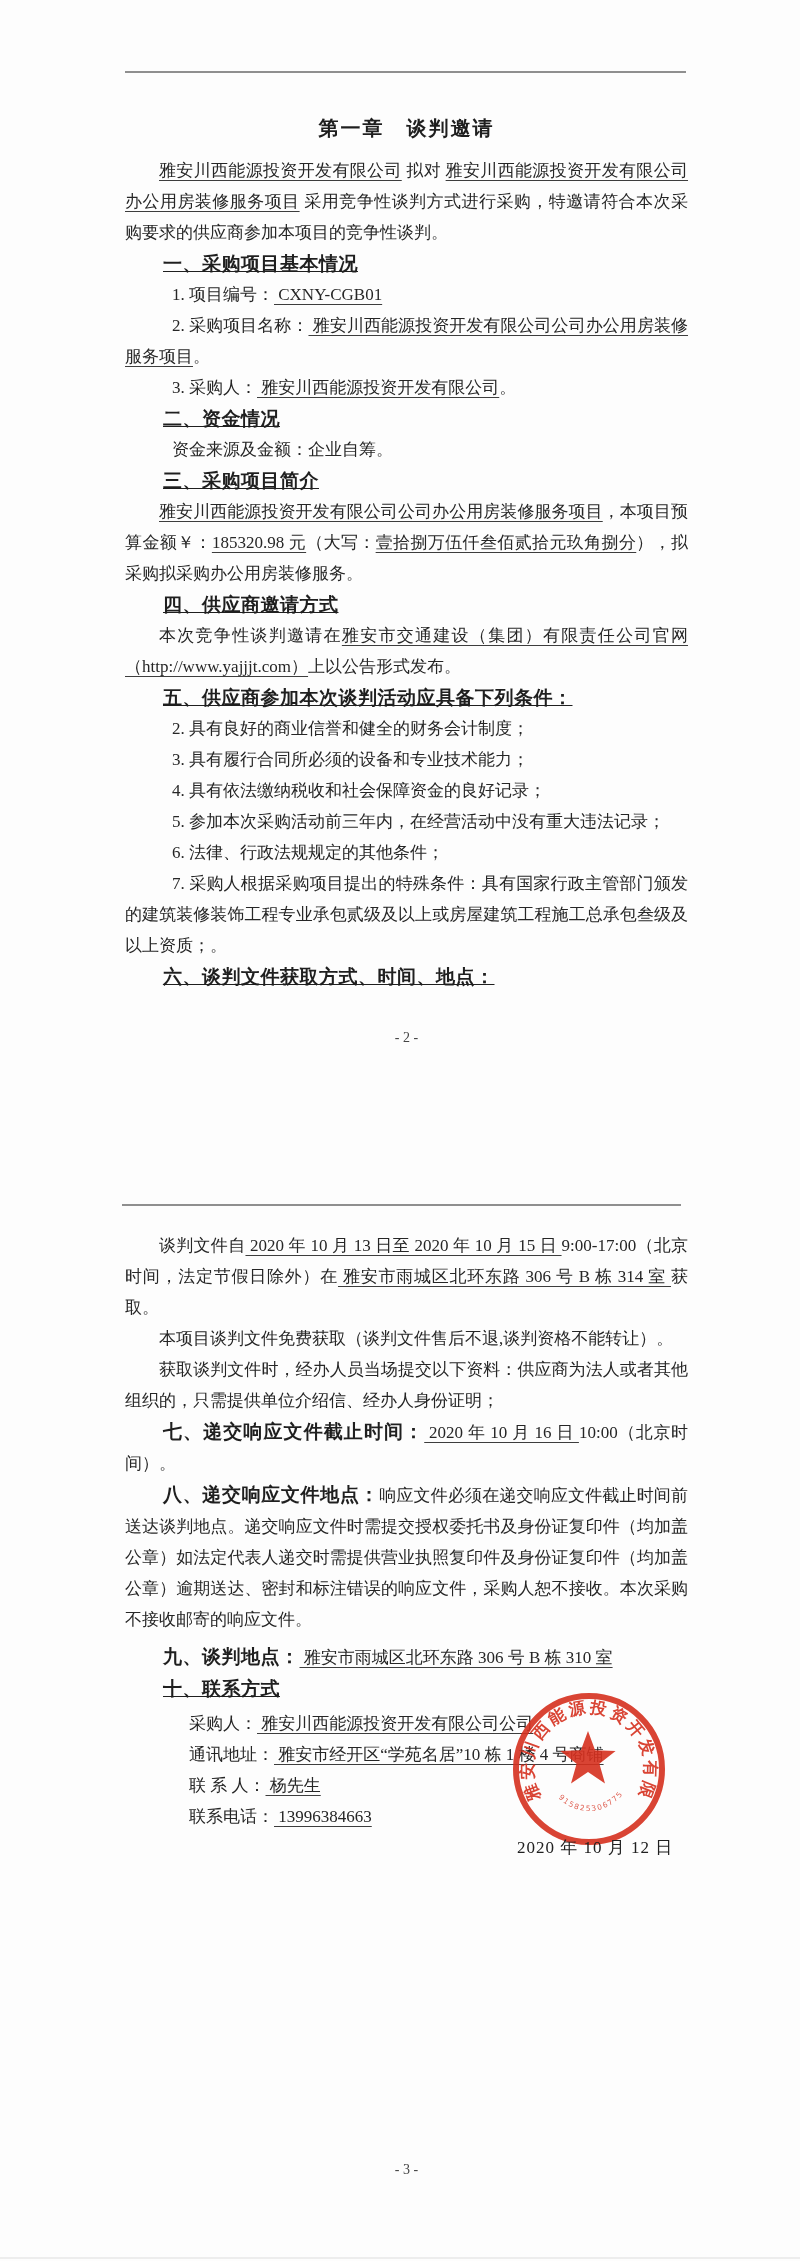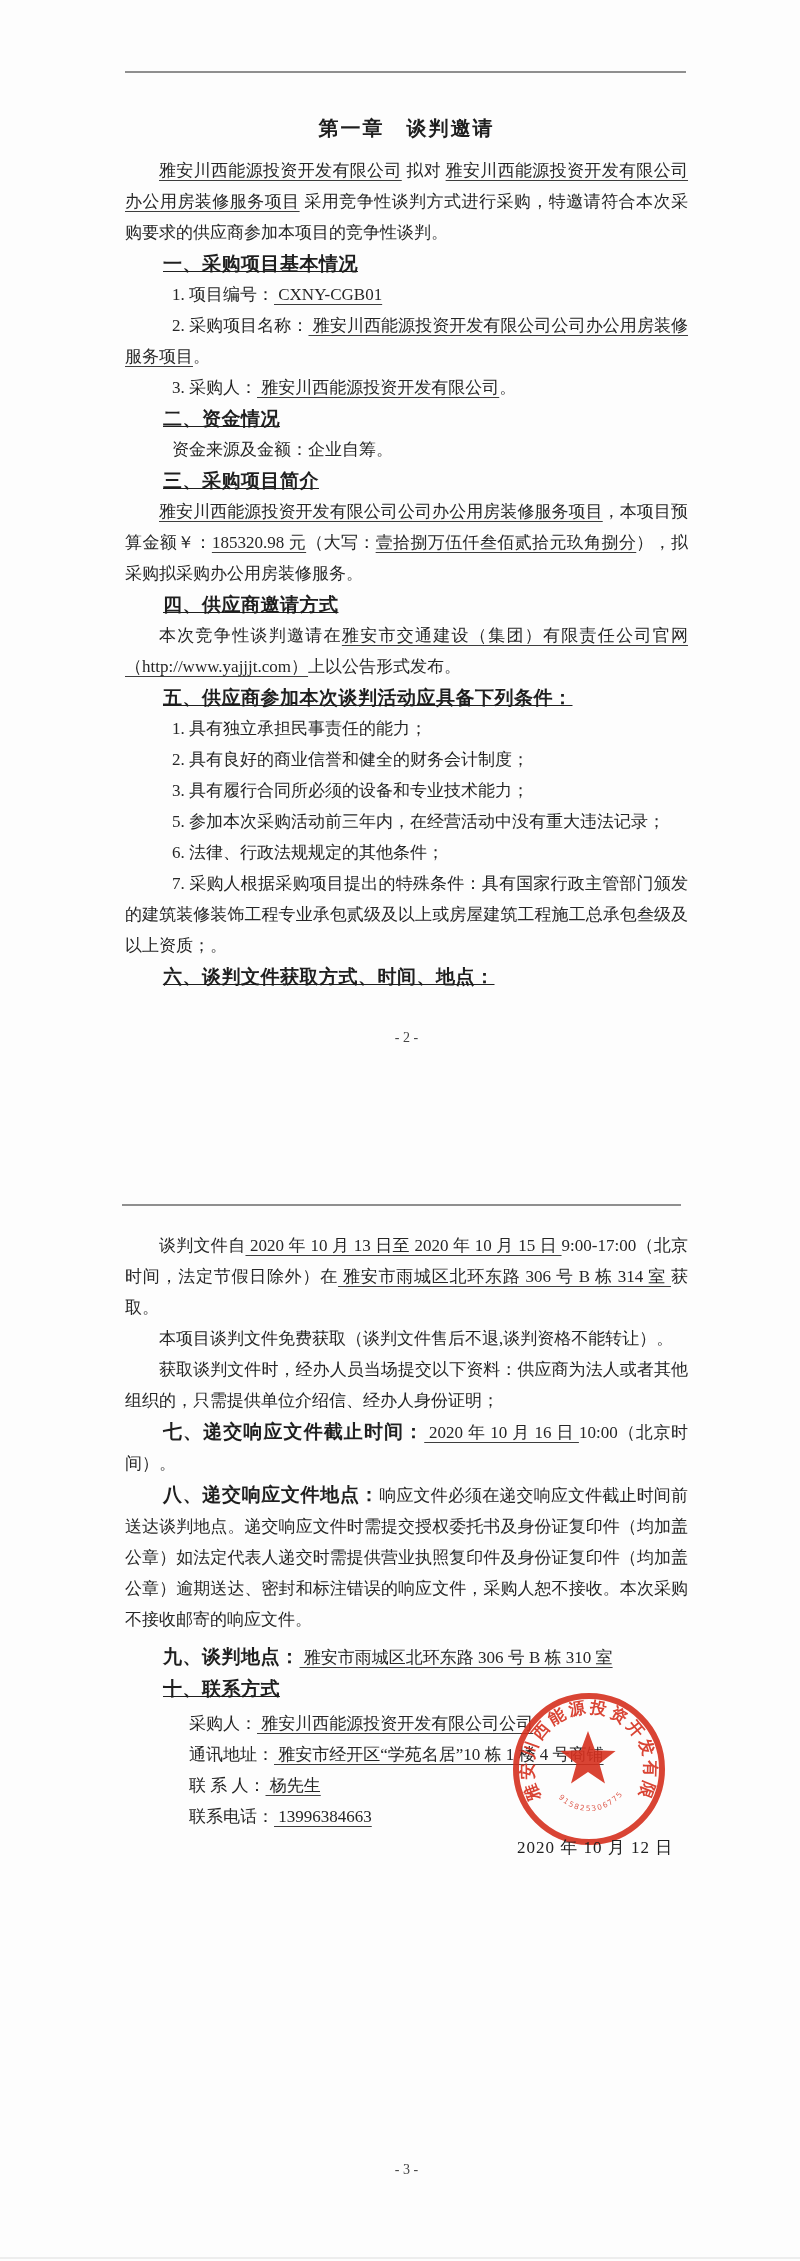--- a/index.html
+++ b/index.html
@@ -67,23 +67,23 @@
     <h2>二、资金情况</h2>
     <p class="item">资金来源及金额：企业自筹。</p>
 
     <h2>三、采购项目简介</h2>
     <p class="indent"><span class="u">雅安川西能源投资开发有限公司公司办公用房装修服务项目</span><span>，本项目预算金额￥：</span><span class="u">185320.98 元</span><span>（大写：</span><span class="u">壹拾捌万伍仟叁佰贰拾元玖角捌分</span><span>），拟采购拟采购办公用房装修服务。</span></p>
 
     <h2>四、供应商邀请方式</h2>
     <p class="indent"><span>本次竞争性谈判邀请在</span><span class="u">雅安市交通建设（集团）有限责任公司官网（http://www.yajjjt.com）</span><span>上以公告形式发布。</span></p>
 
     <h2>五、供应商参加本次谈判活动应具备下列条件：</h2>
-    <p class="item">1. 具有独立承担民事责任的能力；</p>
     <p class="item">2. 具有良好的商业信誉和健全的财务会计制度；</p>
     <p class="item">3. 具有履行合同所必须的设备和专业技术能力；</p>
+    <p class="item">4. 具有依法缴纳税收和社会保障资金的良好记录；</p>
     <p class="item">5. 参加本次采购活动前三年内，在经营活动中没有重大违法记录；</p>
     <p class="item">6. 法律、行政法规规定的其他条件；</p>
     <p class="item">7. 采购人根据采购项目提出的特殊条件：具有国家行政主管部门颁发的建筑装修装饰工程专业承包贰级及以上或房屋建筑工程施工总承包叁级及以上资质；。</p>
 
     <h2>六、谈判文件获取方式、时间、地点：</h2>
   </div>
 
   <div class="footer footer2">- 2 -</div>
 
   <div class="rule rule2"></div>

